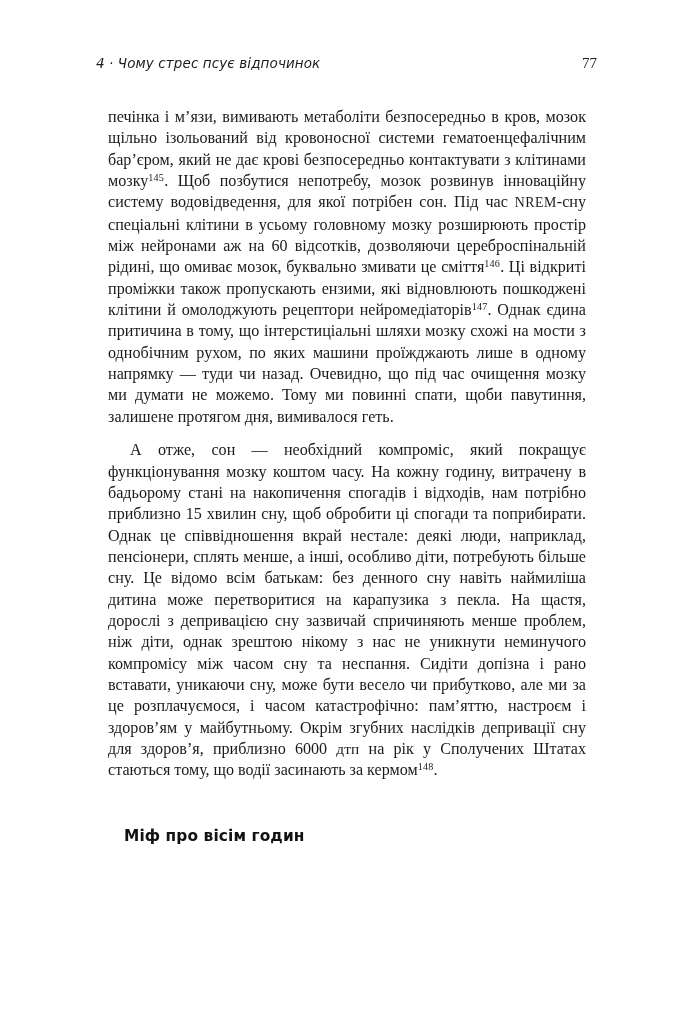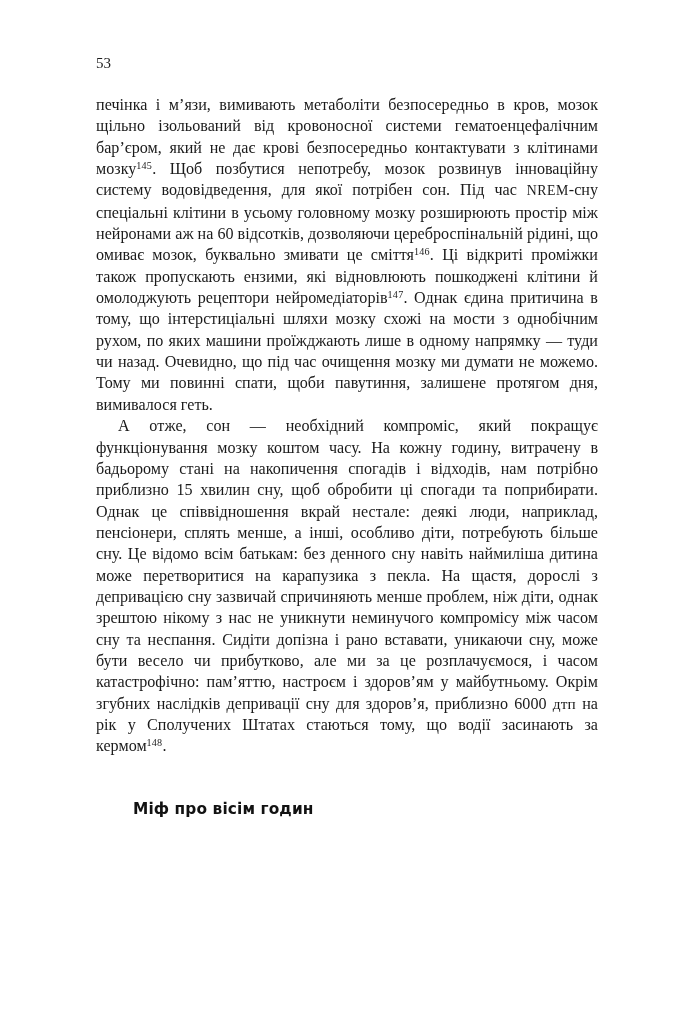--- a/index.html
+++ b/index.html
@@ -55,21 +55,21 @@
 
   
   .text-column {
     position: absolute;
     left: 96px;
     top: 94px;
     width: 502px;
   }
 
   p.body-par {
-    margin: 0;
+    margin: 12px;
     font-size: 16.1px;
     line-height: 21.35px;
     text-align: justify;
     text-justify: inter-word;
     hyphens: manual;
     word-spacing: -0.1px;
     letter-spacing: 0.02px;
   }
   p.body-par.indent {
     text-indent: 22px;
@@ -86,41 +86,42 @@
     font-size: 0.86em;
     letter-spacing: 0.5px;
   }
   .smallcaps-lower {
     font-size: 0.95em;
     letter-spacing: 0.15px;
   }
 
   
   h2.sub-heading {
-    margin: 13px;
+    margin: 4px;
     font-family: "DejaVu Sans", "Liberation Sans", sans-serif;
     font-size: 15.4px;
     font-weight: bold;
     letter-spacing: 0.1px;
     color: #121212;
     text-indent: 0;
     padding-left: 24px;
     line-height: 21px;
   }
 
   .gap-before-heading { height: 29px; }
   .gap-after-heading  { height: 29px; }
 </style>
 </head>
 <body>
 
 <div class="page">
 
   <div class="running-head">
-    <span class="rh-page">53</span>
+    <span class="rh-left">4 · Чому стрес псує відпочинок</span>
+    <span class="rh-page">77</span>
   </div>
 
   <div class="text-column">
 
     <p class="body-par"><span>печінка і м’язи, вимивають метаболіти безпосередньо в кров, мозок щільно ізольований від кровоносної системи гематоенцефалічним бар’єром, який не дає крові безпосередньо контактувати з клітинами мозку</span><sup class="fn">145</sup><span>. Щоб позбутися непотребу, мозок розвинув інноваційну систему водовідведення, для якої потрібен сон. Під час </span><span class="smallcaps">NREM</span><span>-сну спеціальні клітини в усьому головному мозку розширюють простір між нейронами аж на 60 відсотків, дозволяючи цереброспінальній рідині, що омиває мозок, буквально змивати це сміття</span><sup class="fn">146</sup><span>. Ці відкриті проміжки також пропускають ензими, які відновлюють пошкоджені клітини й омолоджують рецептори нейромедіаторів</span><sup class="fn">147</sup><span>. Однак єдина притичина в тому, що інтерстиціальні шляхи мозку схожі на мости з однобічним рухом, по яких машини проїжджають лише в одному напрямку — туди чи назад. Очевидно, що під час очищення мозку ми думати не можемо. Тому ми повинні спати, щоби павутиння, залишене протягом дня, вимивалося геть.</span></p>
 
     <p class="body-par indent"><span>А отже, сон — необхідний компроміс, який покращує функціонування мозку коштом часу. На кожну годину, витрачену в бадьорому стані на накопичення спогадів і відходів, нам потрібно приблизно 15 хвилин сну, щоб обробити ці спогади та поприбирати. Однак це співвідношення вкрай нестале: деякі люди, наприклад, пенсіонери, сплять менше, а інші, особливо діти, потребують більше сну. Це відомо всім батькам: без денного сну навіть наймиліша дитина може перетворитися на карапузика з пекла. На щастя, дорослі з депривацією сну зазвичай спричиняють менше проблем, ніж діти, однак зрештою нікому з нас не уникнути неминучого компромісу між часом сну та неспання. Сидіти допізна і рано вставати, уникаючи сну, може бути весело чи прибутково, але ми за це розплачуємося, і часом катастрофічно: пам’яттю, настроєм і здоров’ям у майбутньому. Окрім згубних наслідків депривації сну для здоров’я, приблизно 6000 </span><span class="smallcaps-lower">дтп</span><span> на рік у Сполучених Штатах стаються тому, що водії засинають за кермом</span><sup class="fn">148</sup><span>.</span></p>
 
 
     <div class="gap-before-heading"></div>

